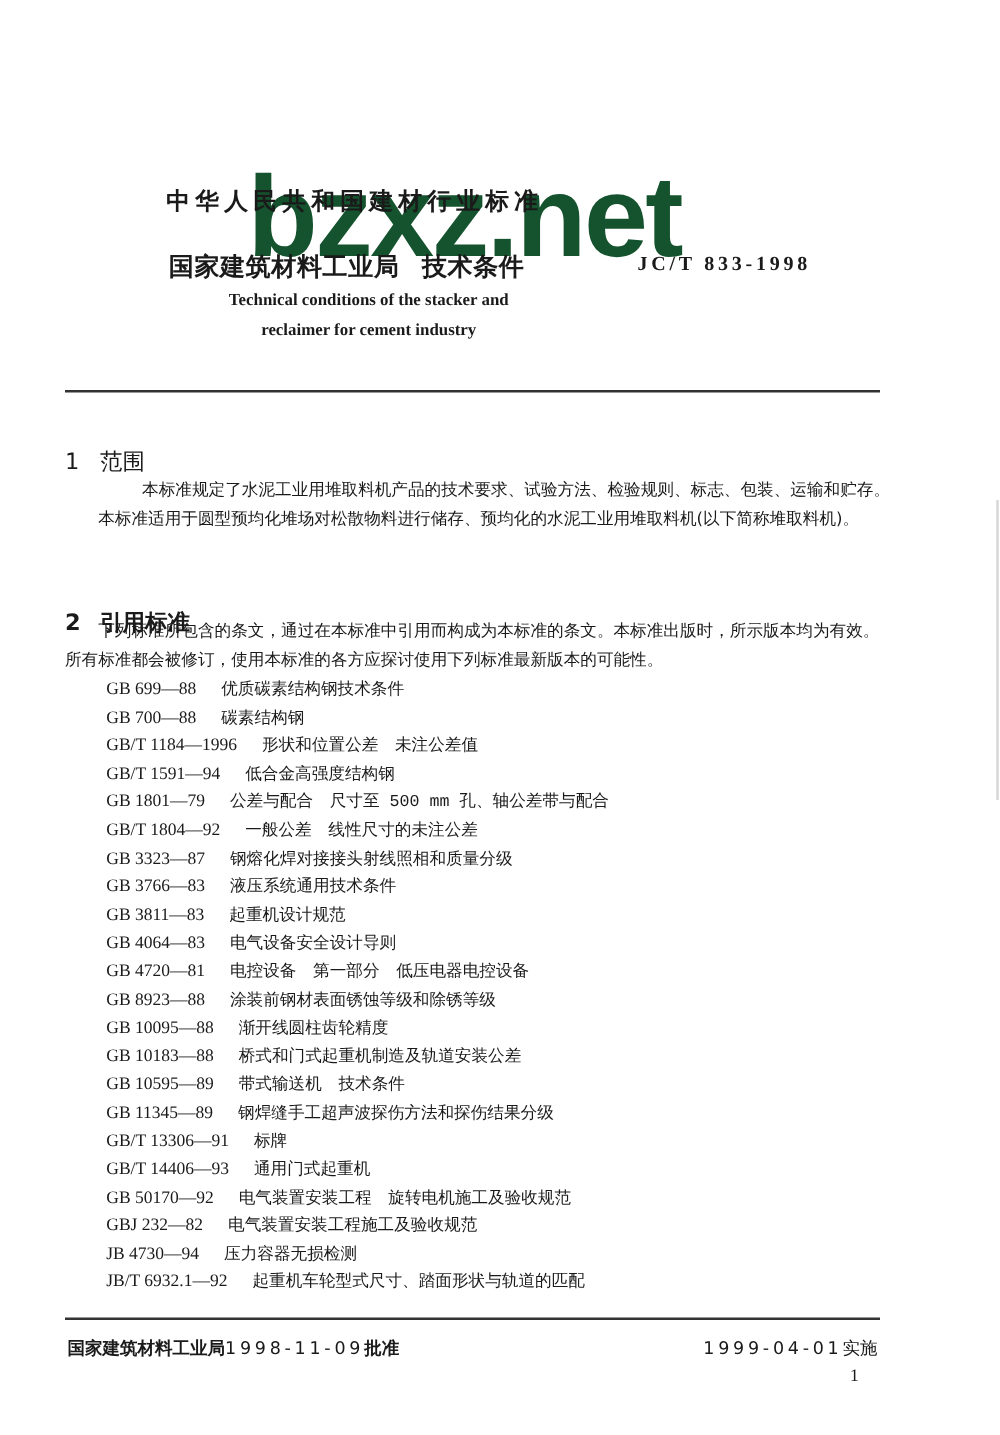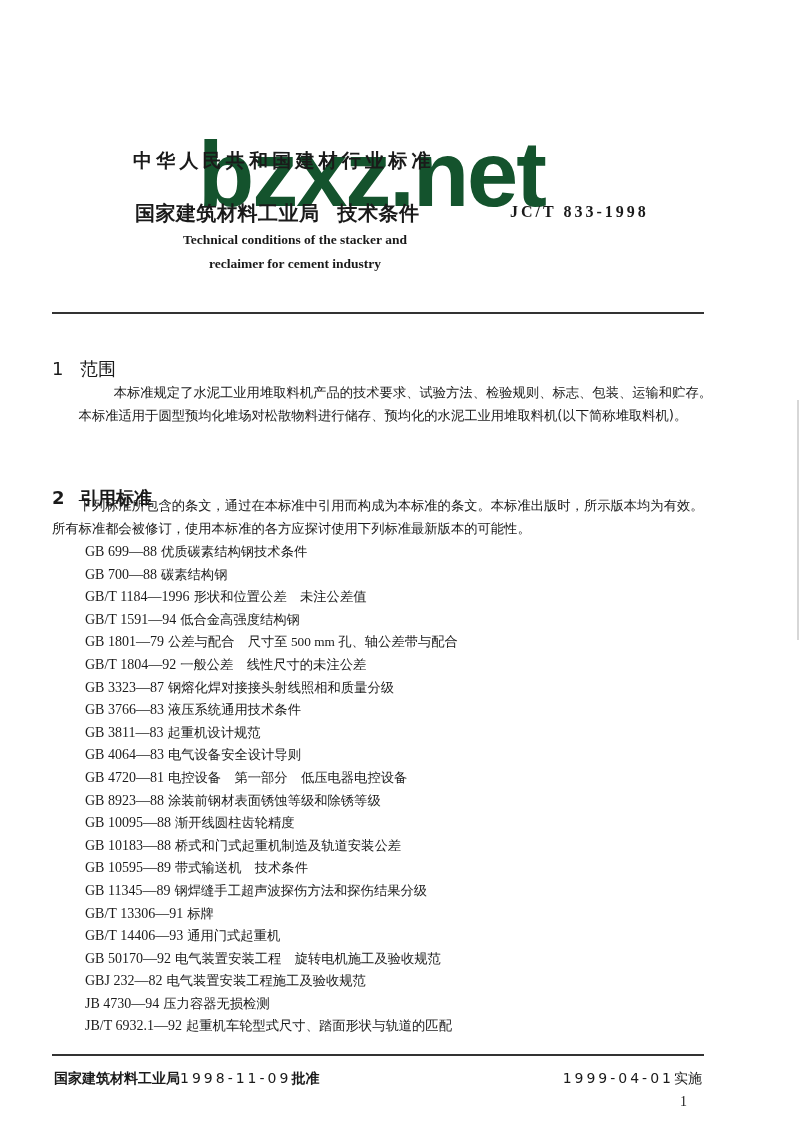--- a/index.html
+++ b/index.html
@@ -56,22 +56,22 @@
       font-family: "DejaVu Sans", "Liberation Sans", sans-serif;
       font-size: 13.3px; line-height: 22.5px; text-indent: 2em;
     }
     .refs { left: 85px; top: 541px; }
     .ref {
       height: 22.6px; line-height: 22.6px;
       font-size: 13.3px;
     }
     .ref .code { font-family: "Liberation Serif", serif; font-size: 14px; }
     .ref .title {
-      font-family: Liberation Serif, serif;
-      margin-left: 4px;
+      font-family: Liberation Mono, monospace;
+      margin-left: 20px;
     }
     .footer-left {
       left: 54px; top: 1070px;
       font-family: "DejaVu Sans", "Liberation Sans", sans-serif;
       font-weight: bold; font-size: 14px;
     }
     .footer-left .date { letter-spacing: 3px; font-weight: normal; }
     .footer-right {
       right: 98px; top: 1070px;
       font-family: "DejaVu Sans", "Liberation Sans", sans-serif;

